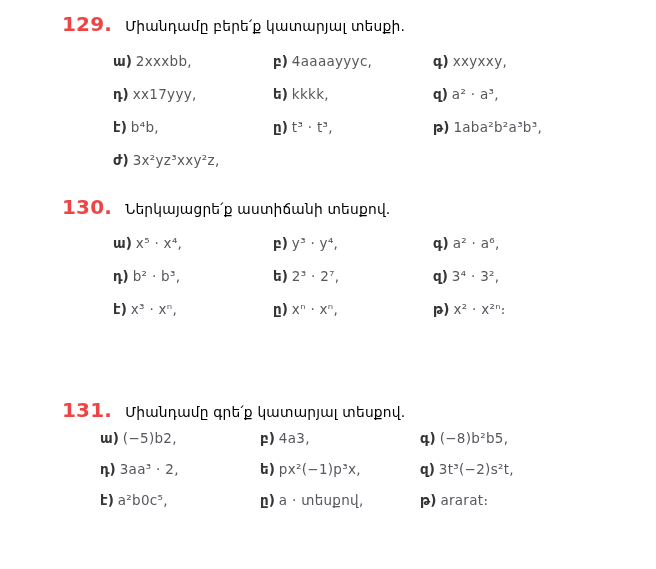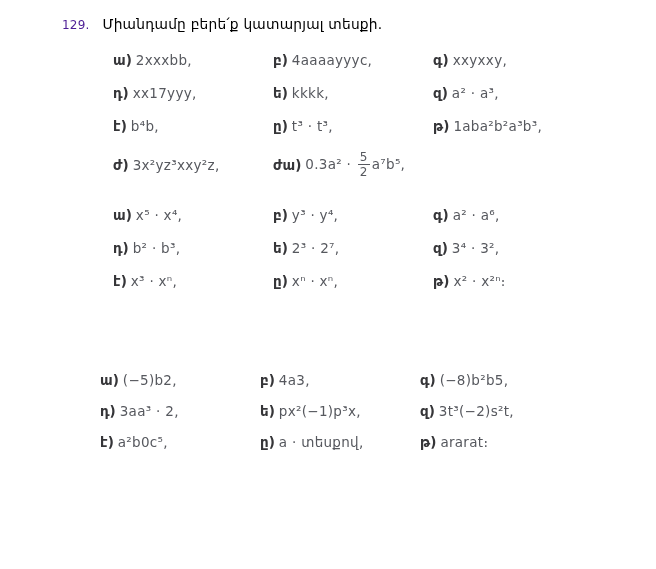--- a/index.html
+++ b/index.html
@@ -18,23 +18,23 @@
     width: 656px;
     height: 569px;
     padding: 14px 10px 0 62px;
   }
   .problem { margin: 0; }
   .problem .head {
     white-space: nowrap;
     line-height: 20px;
   }
   .exnum {
-    font-weight: normal;
-    font-size: 12px;
-    color: #4c1d95;
+    font-weight: bold;
+    font-size: 20px;
+    color: #ef4444;
     letter-spacing: 0.2px;
   }
   .extitle {
     font-size: 13.8px;
     color: #000000;
     margin-left: 13px;
     letter-spacing: 0.2px;
   }
   .grid {
     display: grid;
@@ -120,30 +120,26 @@
           <span class="expr">t³ · t³,</span>
   </div>
         <div class="item">
     <span class="lbl">թ)</span>
           <span class="expr">1aba²b²a³b³,</span>
   </div>
         <div class="item">
     <span class="lbl">ժ)</span>
           <span class="expr">3x²yz³xxy²z,</span>
   </div>
-        <div class="item">
-    <span class="lbl">ժա)</span>
-          <span class="expr">0.3a² · <span class="frac">
-              <span class="fnum">5</span>
-              <span class="fden">2</span>
-            </span>a⁷b⁵,</span>
-  </div>
       </div>
   </section>
     <section class="problem p1">
+    <div class="head">
+      <span class="exnum">130.</span><span class="extitle">Ներկայացրե՛ք աստիճանի տեսքով.</span>
+    </div>
     <div class="grid">
         <div class="item">
     <span class="lbl">ա)</span>
           <span class="expr">x⁵ · x⁴,</span>
   </div>
         <div class="item">
     <span class="lbl">բ)</span>
           <span class="expr">y³ · y⁴,</span>
   </div>
         <div class="item">
@@ -170,20 +166,23 @@
     <span class="lbl">ը)</span>
           <span class="expr">xⁿ · xⁿ,</span>
   </div>
         <div class="item">
     <span class="lbl">թ)</span>
           <span class="expr">x² · x²ⁿ։</span>
   </div>
       </div>
   </section>
     <section class="problem p2">
+    <div class="head">
+      <span class="exnum">131.</span><span class="extitle">Միանդամը գրե՛ք կատարյալ տեսքով.</span>
+    </div>
     <div class="grid">
         <div class="item">
     <span class="lbl">ա)</span>
           <span class="expr">(−5)b2,</span>
   </div>
         <div class="item">
     <span class="lbl">բ)</span>
           <span class="expr">4a3,</span>
   </div>
         <div class="item">

